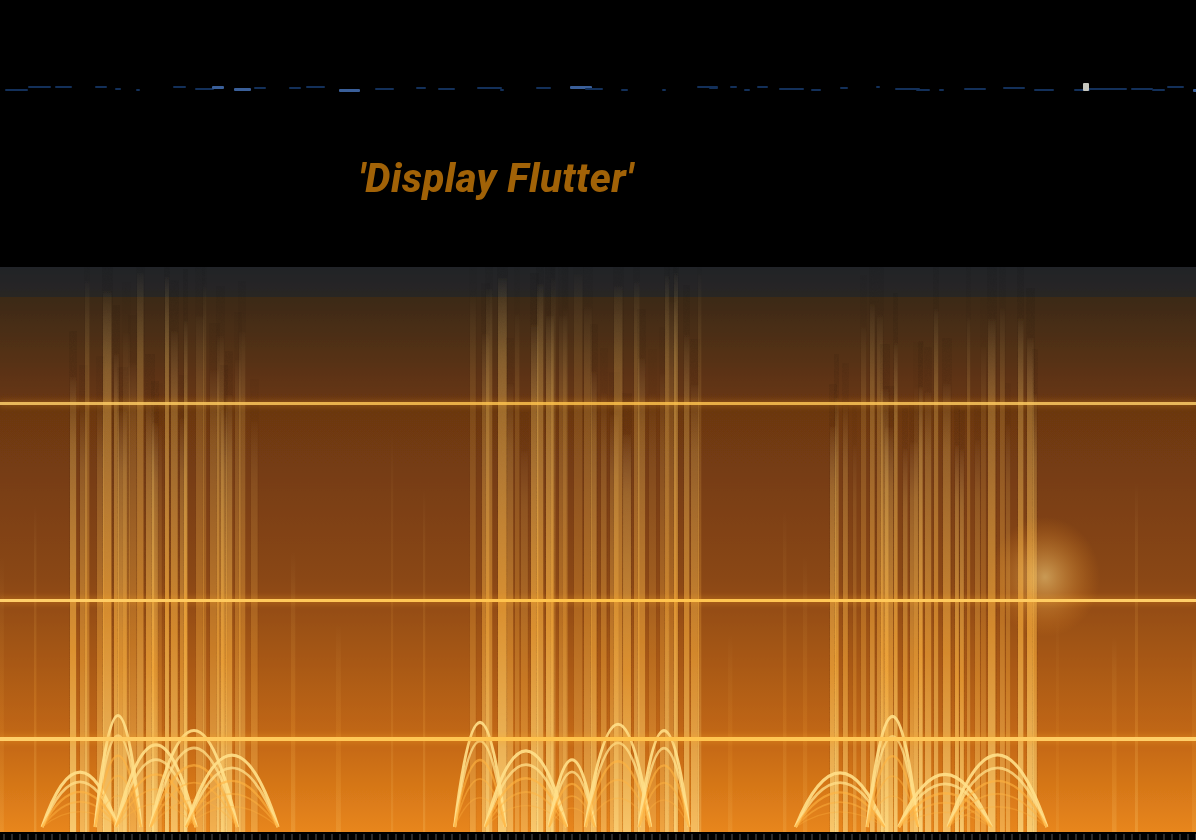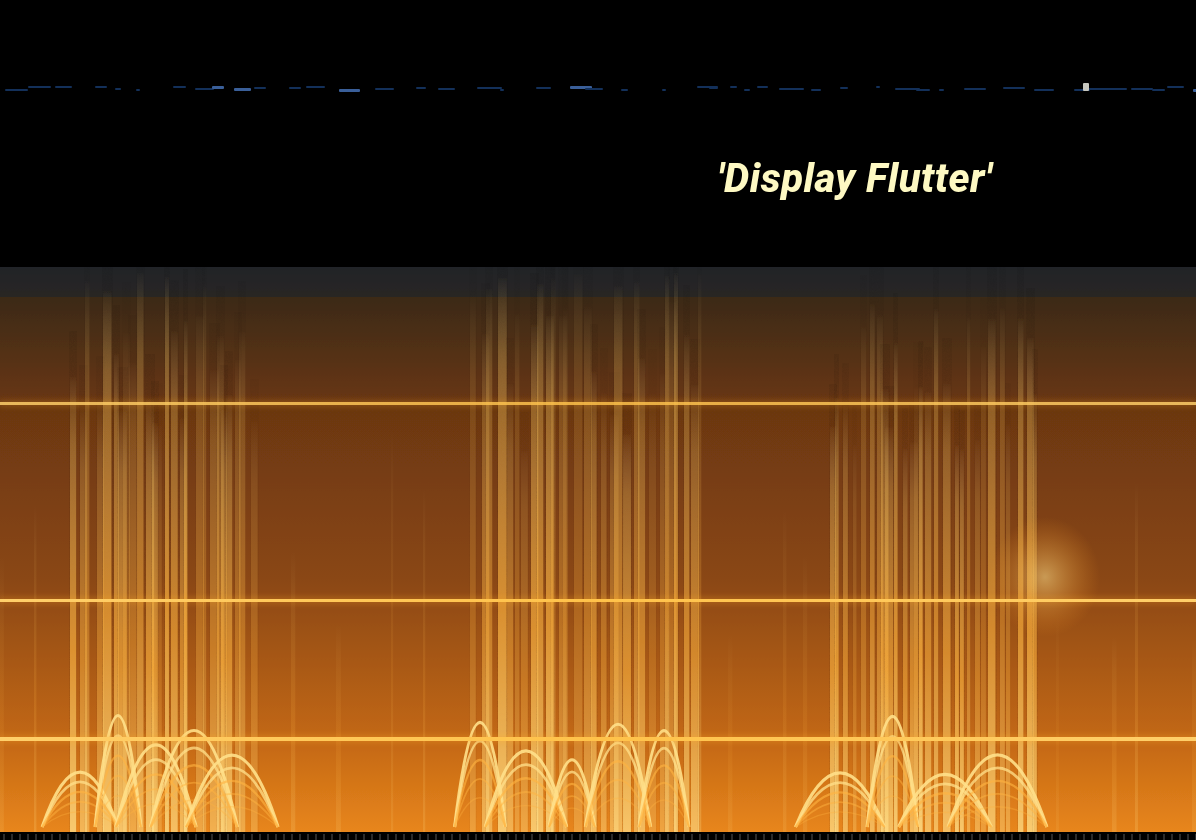--- a/index.html
+++ b/index.html
@@ -1,21 +1,21 @@
 <!DOCTYPE html>
 <html><head>
 <meta charset="utf-8">
 <style>
   html,body{margin:0;padding:0;width:1196px;height:840px;background:#000;overflow:hidden;font-family:-apple-system,BlinkMacSystemFont,"Segoe UI",Roboto,Helvetica,Arial,sans-serif;}
   .stage{position:relative;width:1196px;height:840px;background:#000;}
   .topband{position:absolute;left:0;top:78px;width:1196px;height:20px;overflow:hidden;}
   .topband span{position:absolute;height:2px;background:#13305a;border-radius:1px;}
   .topband span.b{background:#3a5f99;height:3px;}
   .topband .dot{width:6px;height:8px;background:#c7c7bf;top:5px;}
-  .title{position:absolute;left:0;width:992px;top:155px;text-align:right;color:#fef9c3;font-weight:800;font-style:italic;font-size:40px;letter-spacing:.5px;}
+  .title{position:absolute;left:0;width:992px;top:155px;text-align:center;color:#a16207;font-weight:800;font-style:italic;font-size:40px;letter-spacing:.5px;}
   .spec{position:absolute;left:0;top:267px;width:1196px;height:565px;}
   .spec svg{display:block;}
   .hline{position:absolute;left:0;width:1196px;height:3px;background:linear-gradient(90deg,#ffcf6a,#ffc24a,#ffcf6a);box-shadow:0 0 6px 1px rgba(255,170,40,.35);}
   .footstrip{position:absolute;left:0;bottom:0;width:1196px;height:6px;background:repeating-linear-gradient(90deg,#000 0 3px,#2b2b2b 3px 5px,#000 5px 8px);} 
 </style>
 </head>
 <body>
 
 <div class="stage">
 

